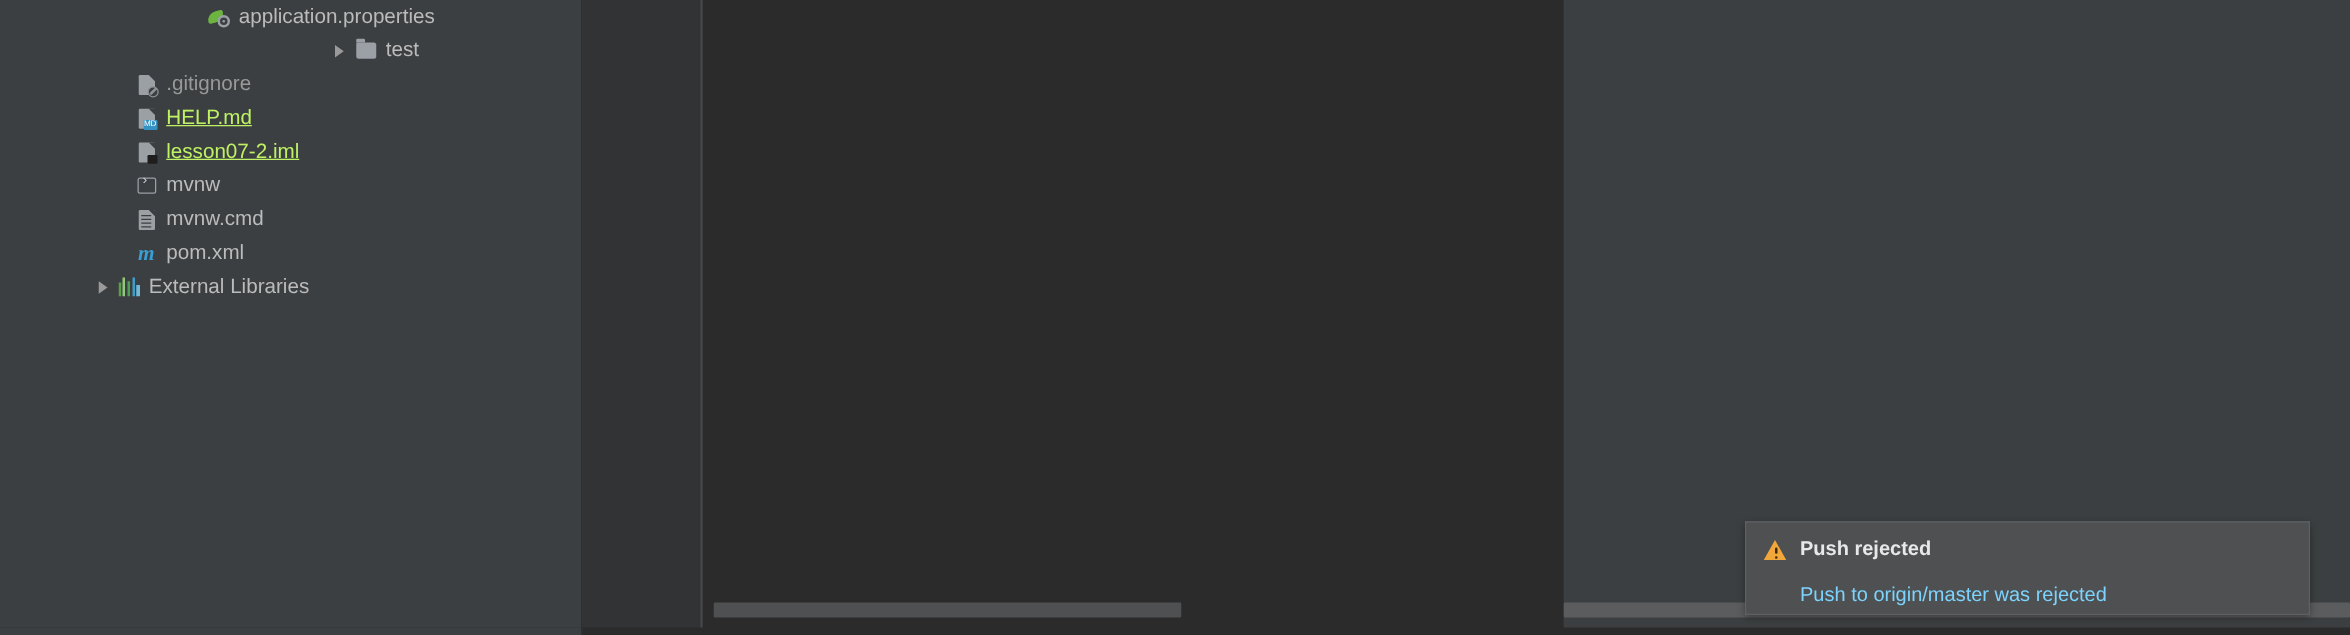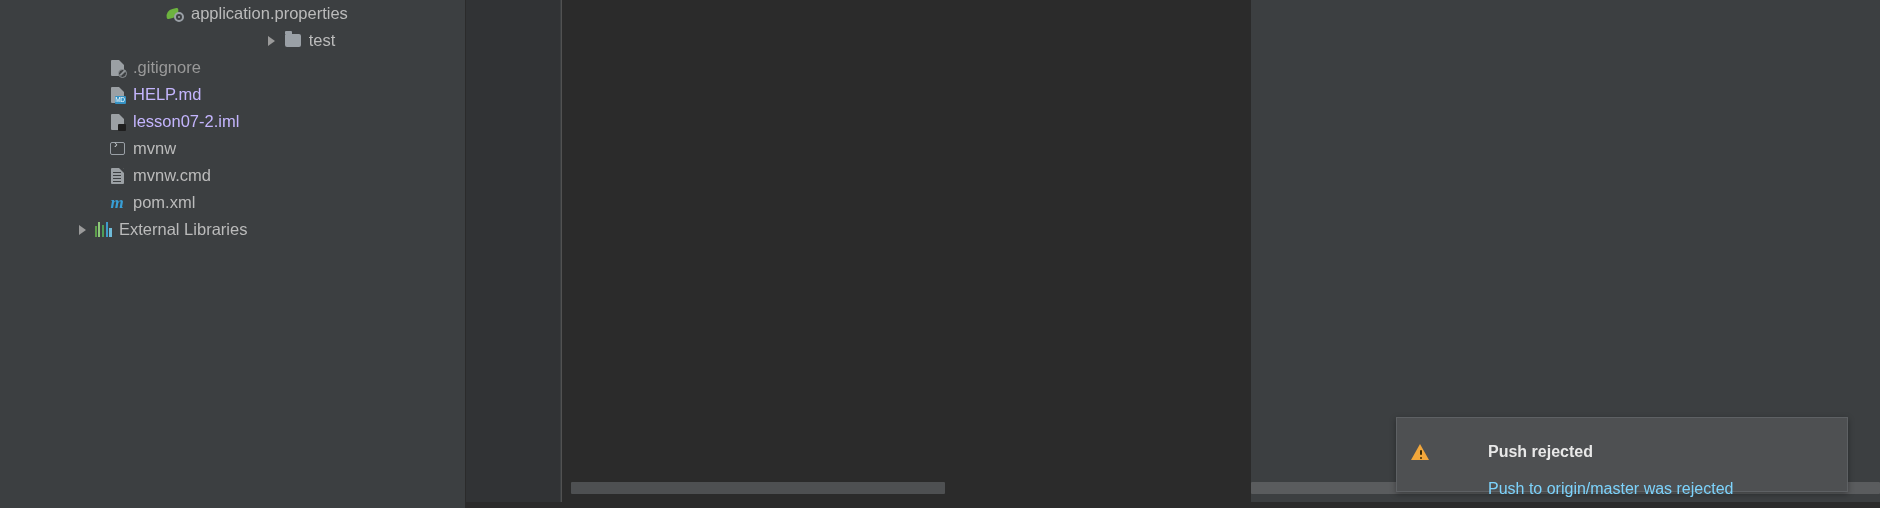--- a/index.html
+++ b/index.html
@@ -54,21 +54,21 @@
   .icon-slot {
     width: 22px; min-width: 22px;
     height: 20px;
     display: flex;
     align-items: center;
     justify-content: center;
     margin-right: 5px;
     position: relative;
   }
   .label { line-height: 1; }
-  .label.mod { color: #c4b5fd; }
+  .label.mod { color: #bef264; text-decoration: underline; }
   .label.ignored { color: #999999; }
   .ind-1 { padding-left: 40px; }
   .ind-2 { padding-left: 54px; }
   .ind-3 { padding-left: 68px; justify-content: center; }
   .ind-5 { padding-left: 112px; }
 
   
   .ic-folder {
     width: 16px; height: 13px;
     background: #9AA0A6;
@@ -287,22 +287,21 @@
 
   
   #notification {
     position: absolute;
     left: 1396px; top: 417px;
     width: 452px; height: 75px;
     background: #4E5052;
     border: 1px solid #5E6164;
     box-shadow: 0 2px 6px rgba(0,0,0,0.35);
     display: flex;
-    padding: 24px 16px 0 14px;
-    gap: 48px;
+    padding: 12px 16px 0 14px;
   }
   #warn-icon {
     width: 20px; height: 20px;
     position: relative;
     margin-right: 9px;
     flex: 0 0 auto;
   }
   #warn-icon .tri {
     position: absolute;
     left: 0; top: 2px;

